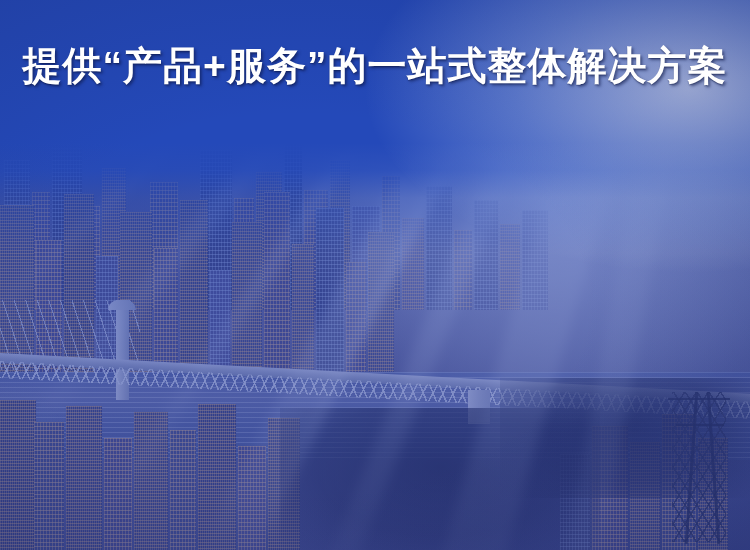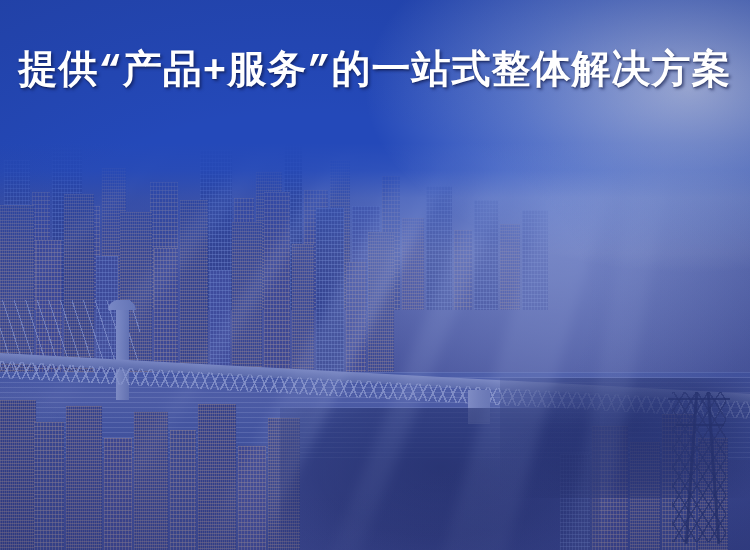--- a/index.html
+++ b/index.html
@@ -154,21 +154,21 @@
     color:#ffffff;
     font-weight:bold;
     line-height:1.04;
     letter-spacing:1px;
     white-space:nowrap;
     text-shadow:
        2px 2px 3px rgba(12,22,70,.55),
        0 1px 1px rgba(10,20,60,.40);
   }
   .line1{font-size:35px;}
-  .line2{font-size:39px;margin-top:6px;font-family:Liberation Mono, monospace;}
+  .line2{font-size:39px;}
   .line-en{
     margin-top:13px;
     color:#ffffff;
     font-size:15px;
     font-weight:bold;
     letter-spacing:6.4px;
     white-space:nowrap;
     text-shadow:1px 1px 2px rgba(12,22,70,.50);
   }
 </style>

